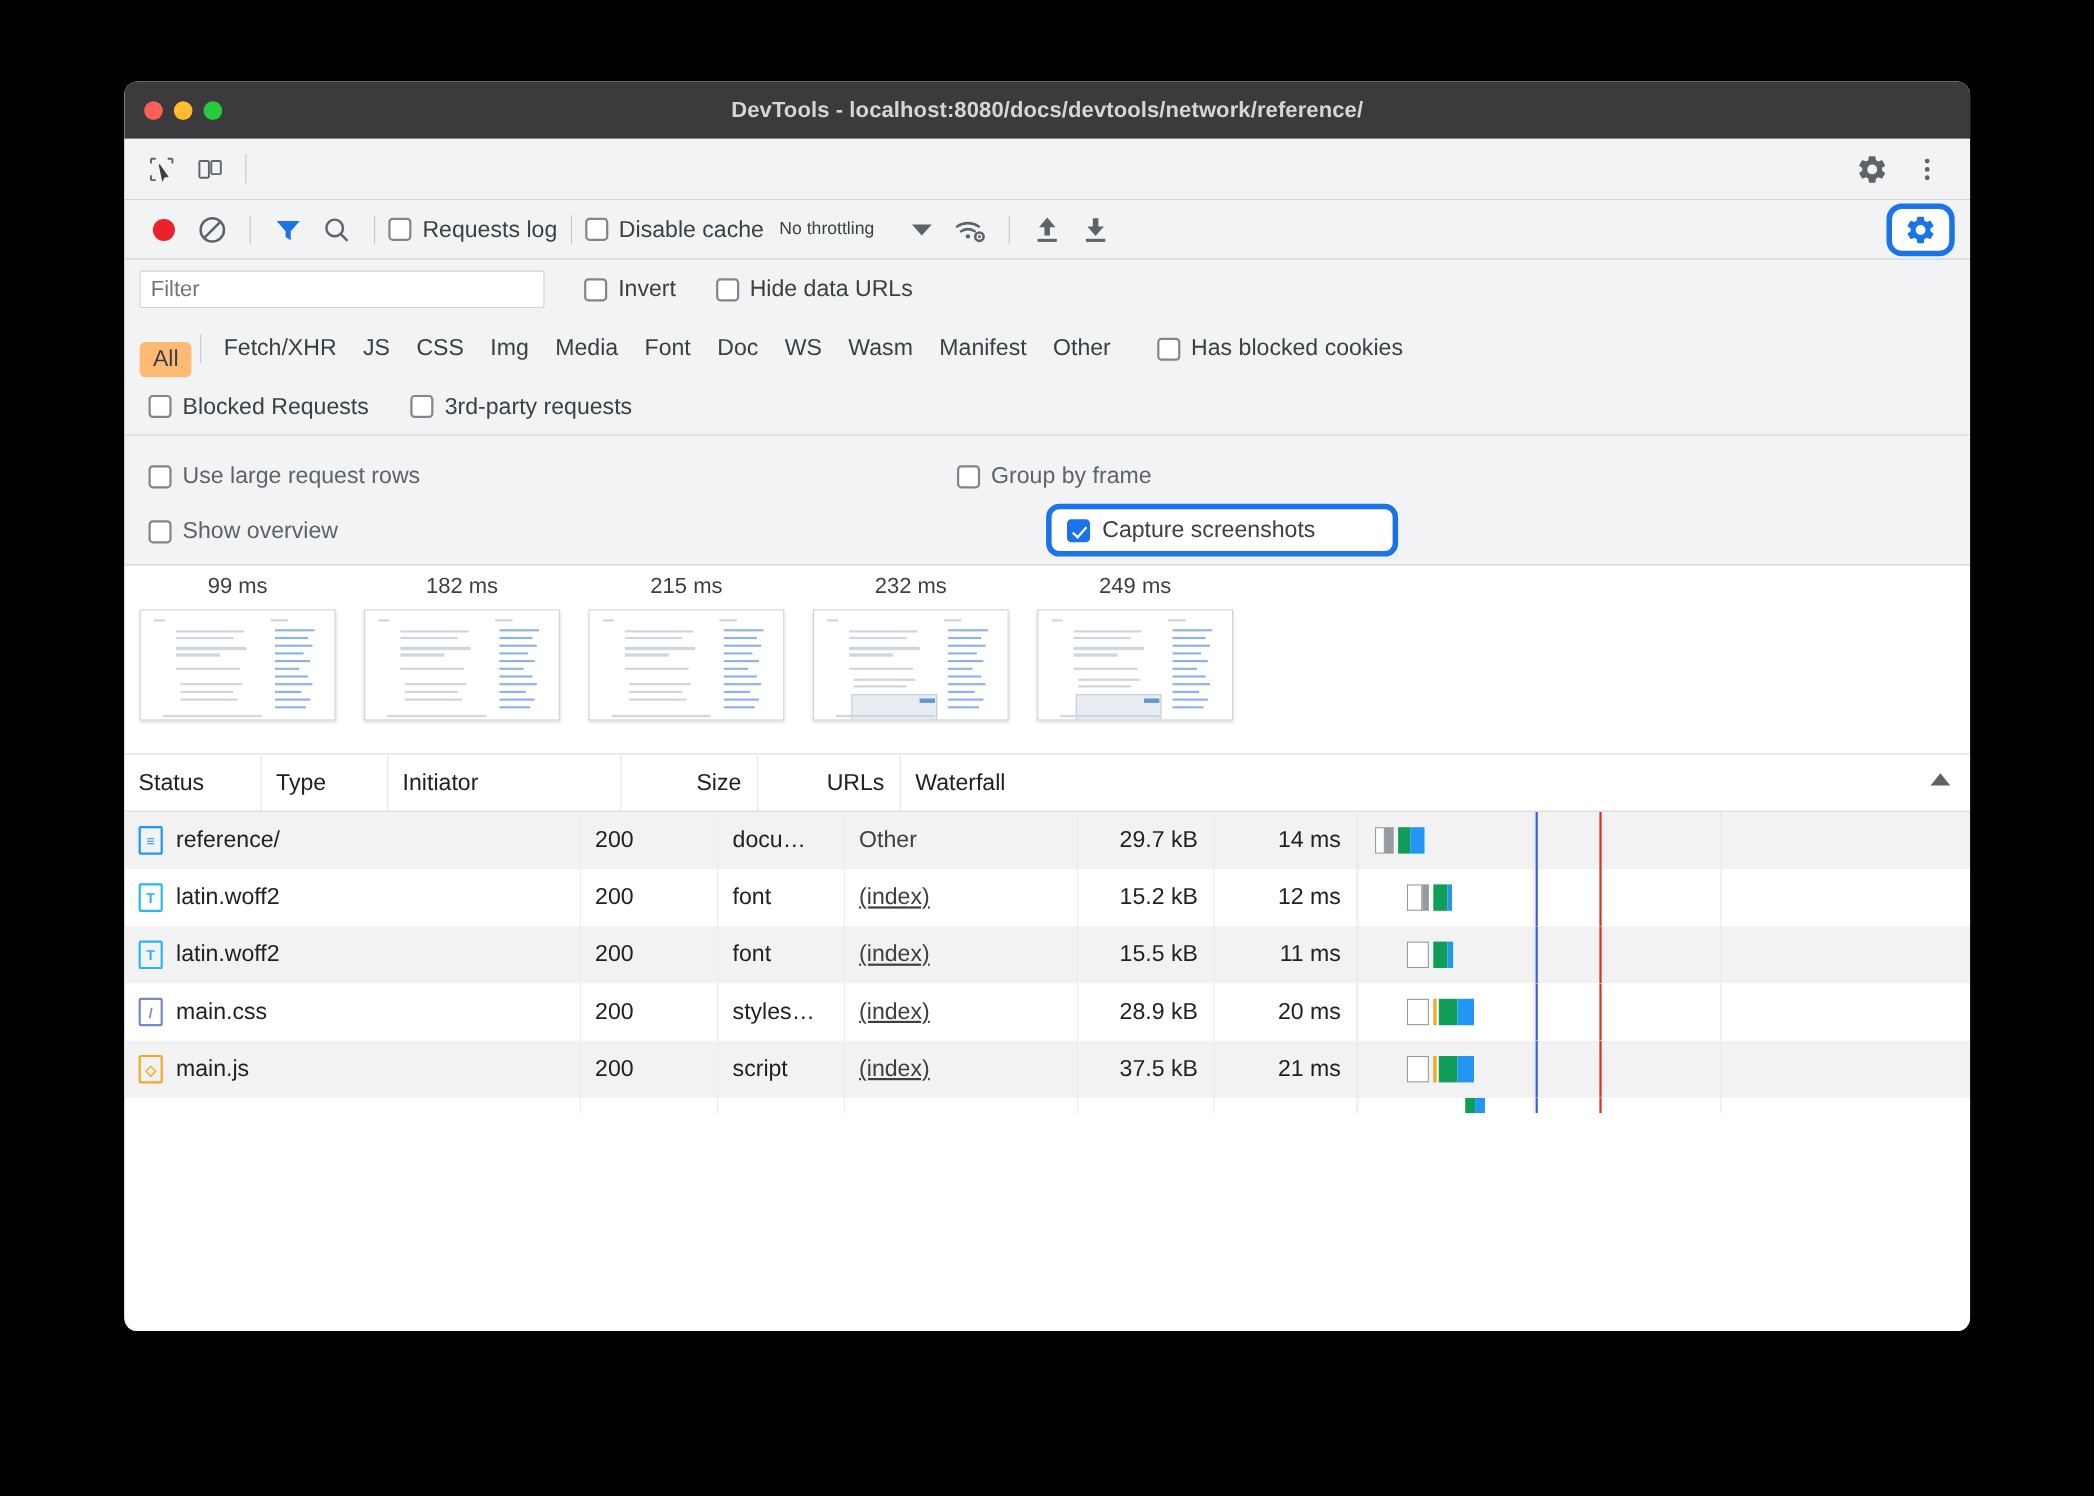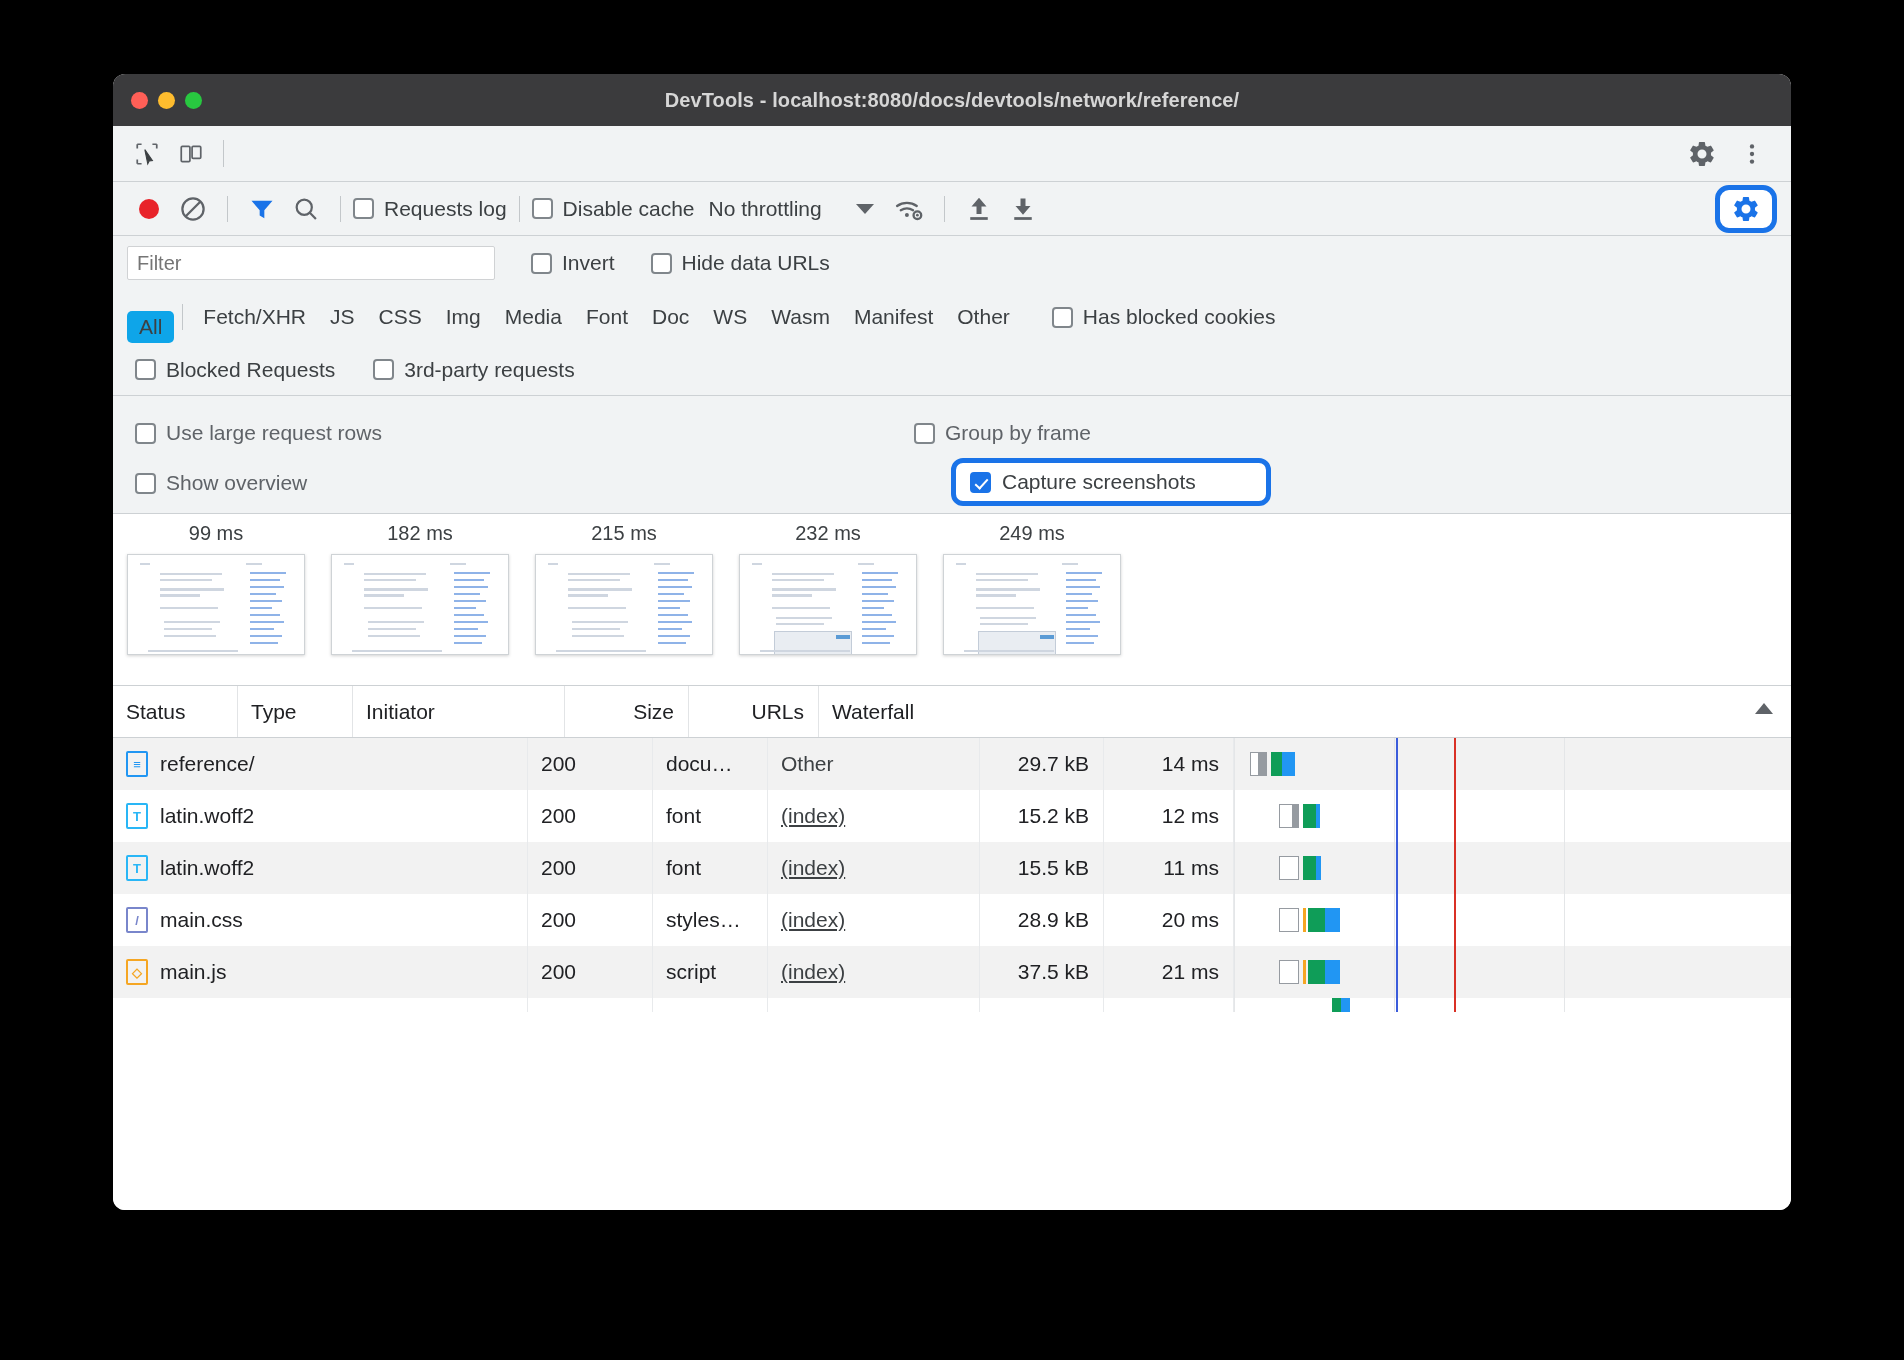--- a/index.html
+++ b/index.html
@@ -79,21 +79,21 @@
   }
   .cb.checked { background: #1a73e8; border-color: #1a73e8; }
   .cb.checked::after {
     content: ""; position: absolute;
     left: 6px; top: 2px; width: 5px; height: 11px;
     border: solid #fff; border-width: 0 2.5px 2.5px 0;
     transform: rotate(42deg);
   }
   .cb-label { font-size: 21px; color: #3c4043; white-space: nowrap; }
   .throttle { display:flex; align-items:center; gap: 34px; margin-left: 14px; cursor: pointer; }
-  .throttle .tval { font-size: 21px; color: #3c4043; }
+  .throttle .tval { font-size: 16px; color: #3c4043; }
   .caret { width:0;height:0;border-left:9px solid transparent;border-right:9px solid transparent;border-top:10px solid #5f6368; }
   #gear-highlight {
     position: absolute; right: 14px; top: 3px;
     width: 62px; height: 48px;
     border: 5px solid #1a73e8; border-radius: 14px;
     background: #fff;
     display:flex; align-items:center; justify-content:center;
     cursor: pointer;
   }
   
@@ -110,37 +110,37 @@
   #filterbar .cb-wrap { margin-left: 36px; }
   
   #chipsrow {
     height: 54px; flex: 0 0 54px; background: #f1f3f4;
     display: flex; align-items: center; padding-left: 14px;
   }
   .chip {
     font-size: 21px; color: #3c4043; padding: 4px 12px;
     border-radius: 5px; cursor: pointer; white-space: nowrap;
   }
-  .chip.active { background: #0ea5e9; margin-top: 20px; }
+  .chip.active { background: #fdba74; margin-top: 20px; }
   .chipsep { width:1px; height: 26px; background:#c3c7ca; margin: 0 8px; }
   #chipsrow .cb-wrap { margin-left: 30px; }
   
   #blockedrow {
     height: 52px; flex: 0 0 52px; background: #f1f3f4;
     display: flex; align-items: center; padding-left: 22px; gap: 38px;
     border-bottom: 1px solid #cdd1d4;
   }
   
   #settingspanel {
     flex: 0 0 118px; background: #f1f3f4;
     border-bottom: 1px solid #cdd1d4;
     position: relative;
     padding: 12px 0 0 22px;
   }
-  .set-row { display: flex; align-items: center; height: 50px; gap: 44px; }
+  .set-row { display: flex; align-items: center; height: 50px; }
   .set-col-left { width: 735px; }
   .set-col-right { position: relative; }
   #cap-highlight {
     position: absolute; left: 838px; top: 62px;
     width: 320px; height: 48px;
     border: 5px solid #1a73e8; border-radius: 12px;
     background: #fff;
     display: flex; align-items: center; padding-left: 14px; gap: 11px;
     cursor: pointer;
   }

